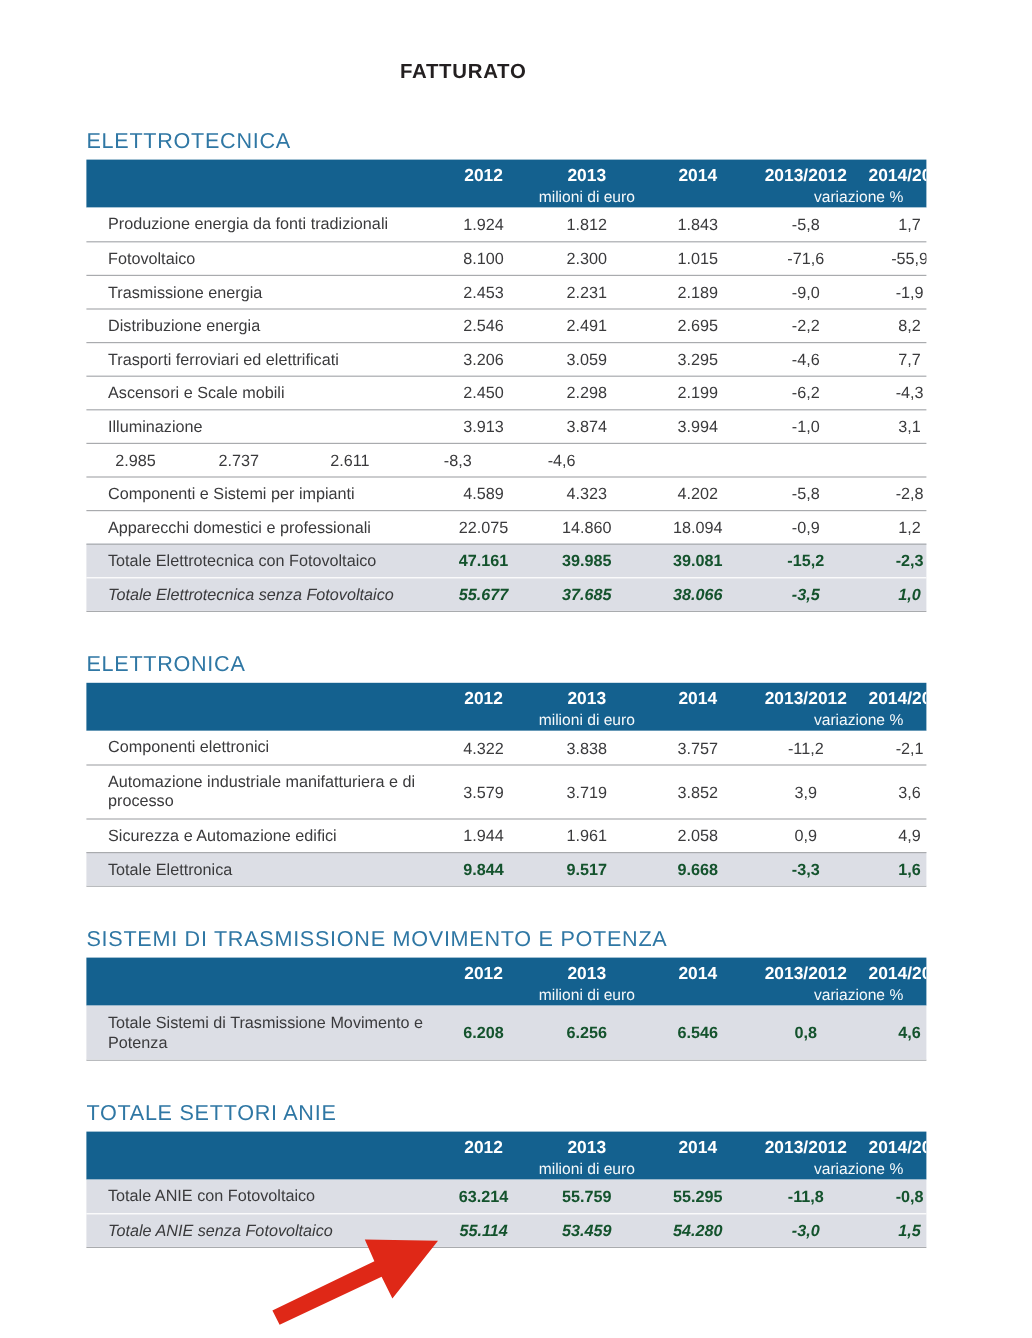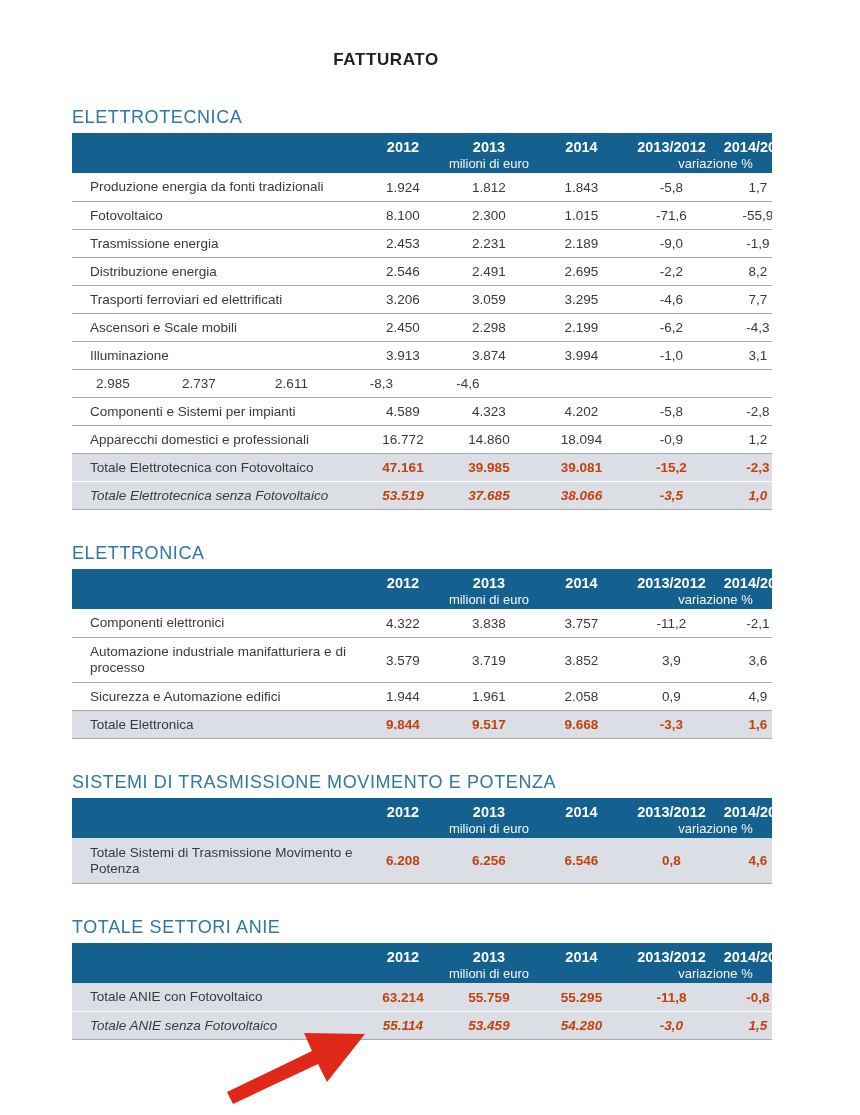--- a/index.html
+++ b/index.html
@@ -87,21 +87,21 @@
     color: #3a3a3c;
     text-align: center;
   }
   .row .c-label {
     text-align: left;
     line-height: 16px;
     padding-right: 4px;
   }
 
   .row.total { background: var(--total-bg, #dcdee5); }
-  .row.total .num { font-weight: bold; color: #c2410c; }
+  .row.total .num { font-weight: bold; color: #14532d; }
   .row.total + .row.total { border-top-color: #ffffff; font-style: italic; }
 
   .arrow-overlay {
     position: absolute;
     left: 0; top: 0;
     width: 860px;
     height: 1115px;
     pointer-events: none;
   }
 </style>
@@ -199,37 +199,37 @@
             <div class="row">
               <div class="cell c-label">Componenti e Sistemi per impianti</div>
               <div class="cell num c1">4.589</div>
               <div class="cell num c2">4.323</div>
               <div class="cell num c3">4.202</div>
               <div class="cell num c4">-5,8</div>
               <div class="cell num c5">-2,8</div>
             </div>
             <div class="row">
               <div class="cell c-label">Apparecchi domestici e professionali</div>
-              <div class="cell num c1">16.772</div>
+              <div class="cell num c1">22.075</div>
               <div class="cell num c2">14.860</div>
               <div class="cell num c3">18.094</div>
               <div class="cell num c4">-0,9</div>
               <div class="cell num c5">1,2</div>
             </div>
             <div class="row total">
               <div class="cell c-label">Totale Elettrotecnica con Fotovoltaico</div>
               <div class="cell num c1">47.161</div>
               <div class="cell num c2">39.985</div>
               <div class="cell num c3">39.081</div>
               <div class="cell num c4">-15,2</div>
               <div class="cell num c5">-2,3</div>
             </div>
             <div class="row total">
               <div class="cell c-label">Totale Elettrotecnica senza Fotovoltaico</div>
-              <div class="cell num c1">53.519</div>
+              <div class="cell num c1">55.677</div>
               <div class="cell num c2">37.685</div>
               <div class="cell num c3">38.066</div>
               <div class="cell num c4">-3,5</div>
               <div class="cell num c5">1,0</div>
             </div>
           </div>
         </div>
       </div>
       <div class="section">
         <h2 class="section-title">ELETTRONICA</h2>

